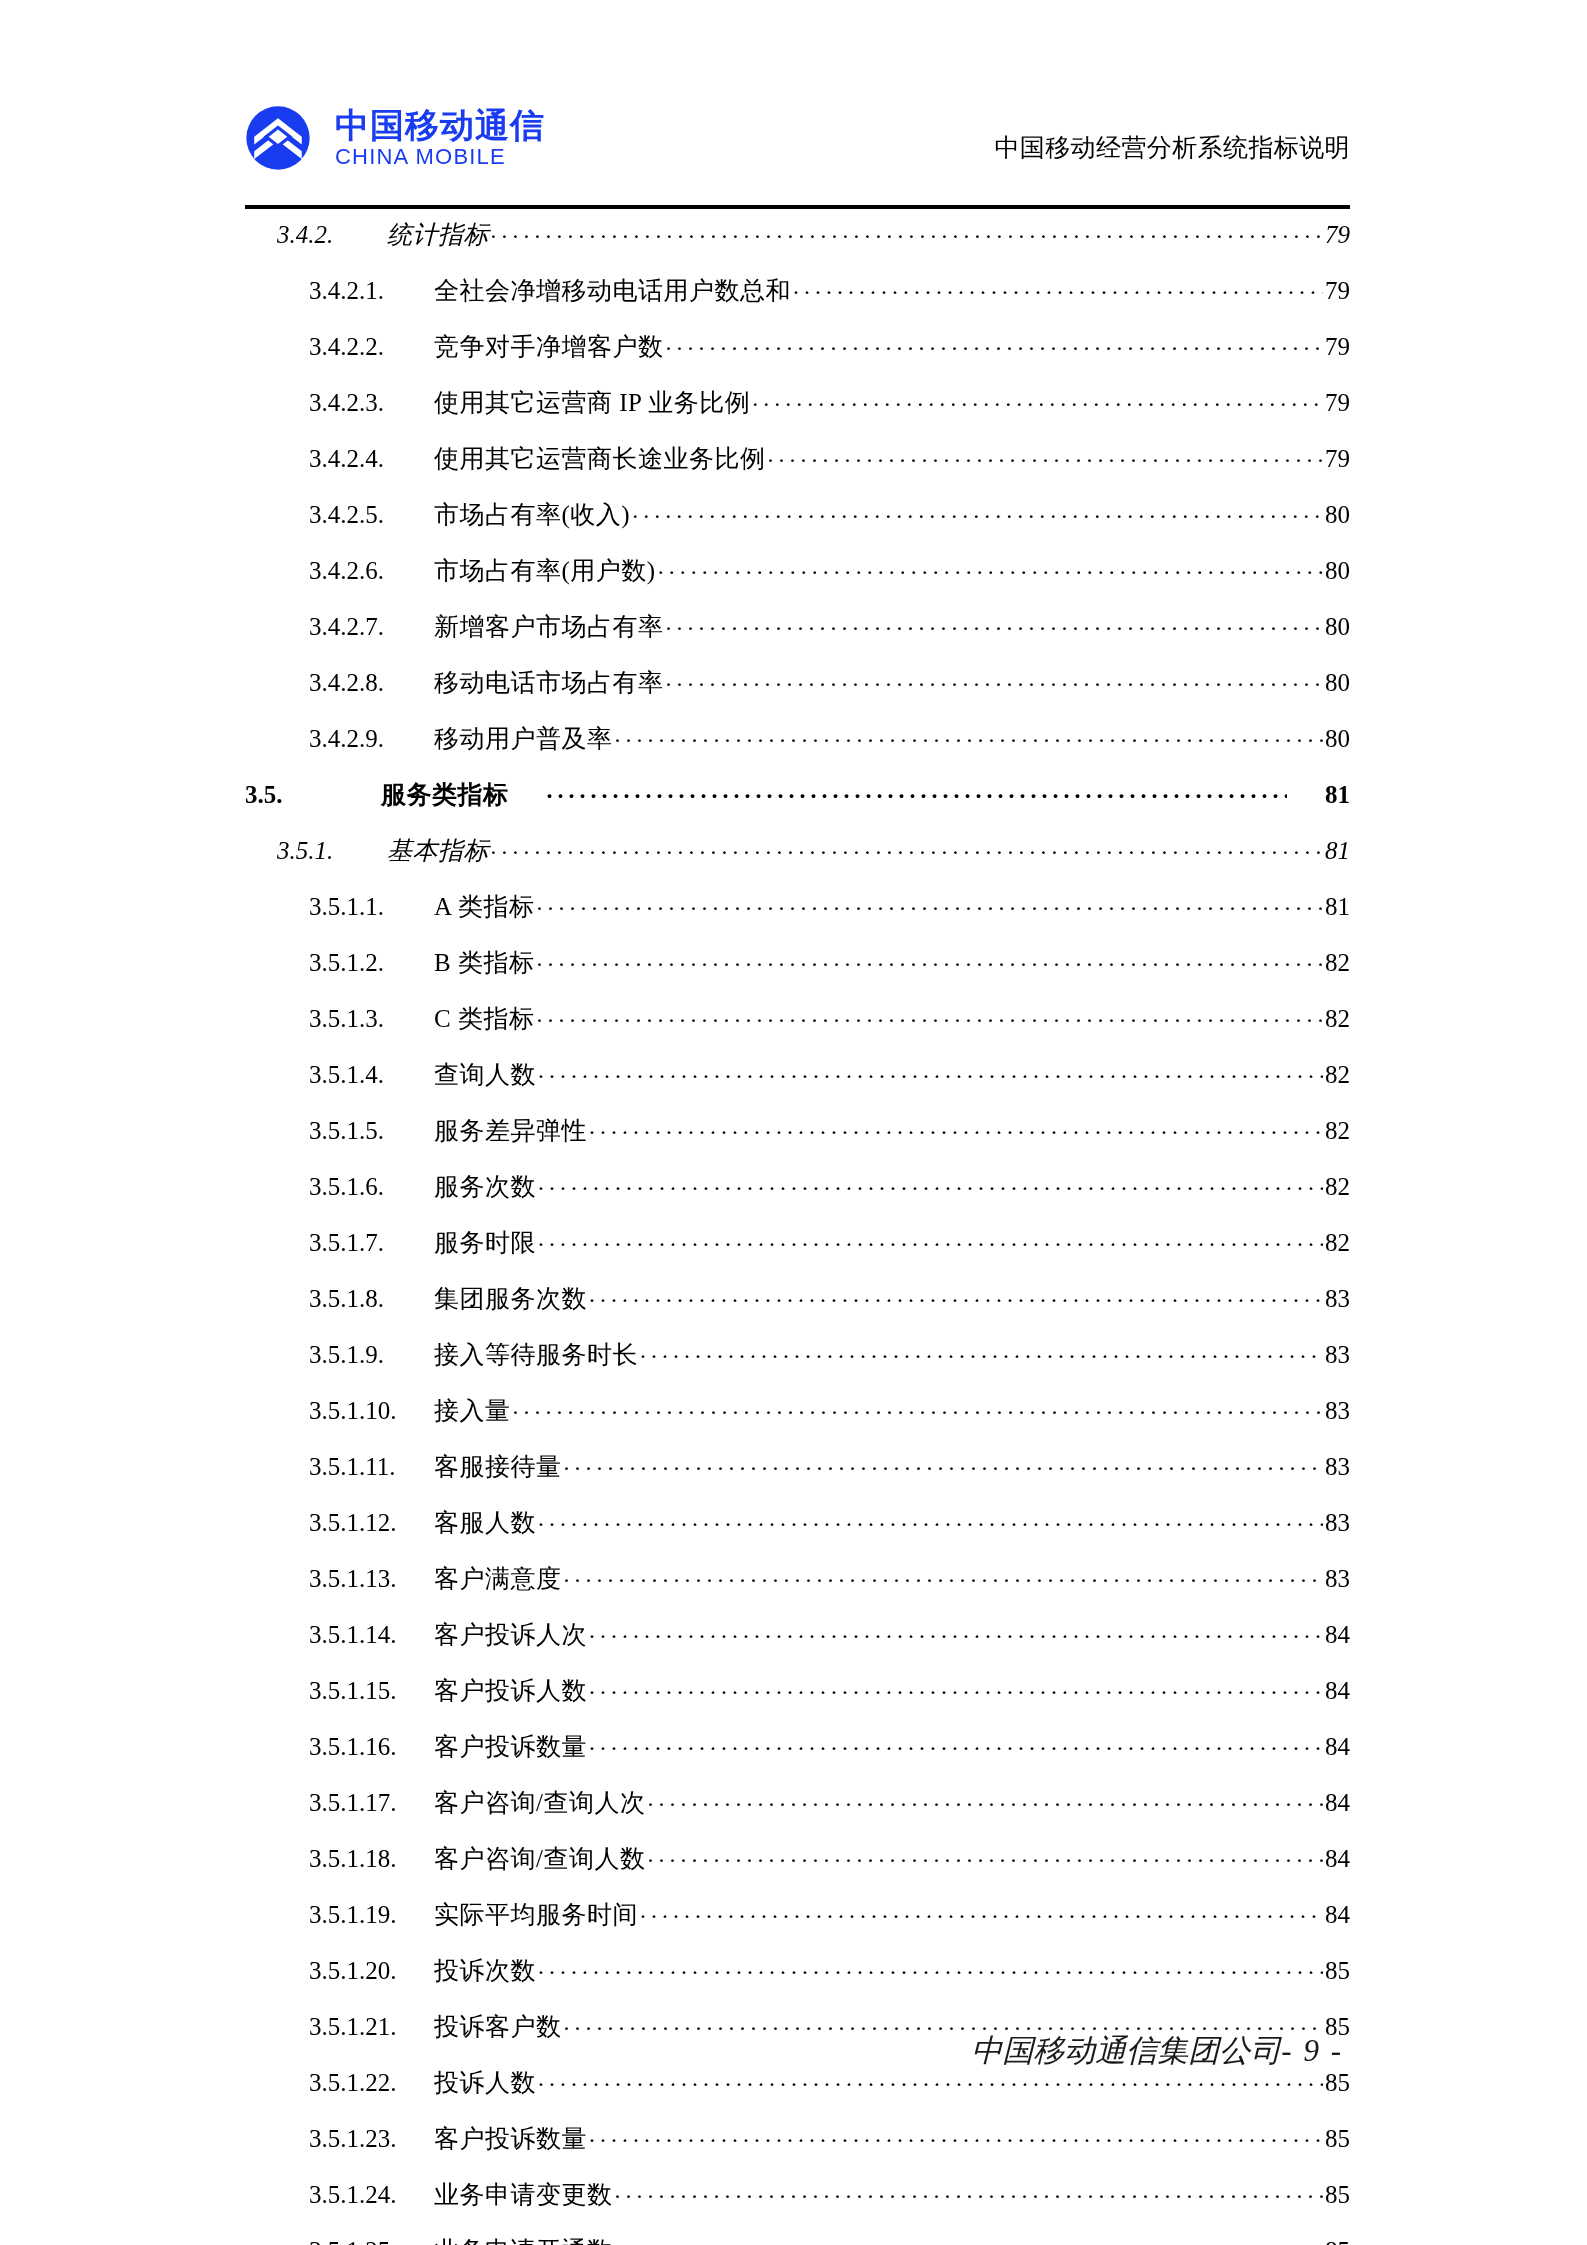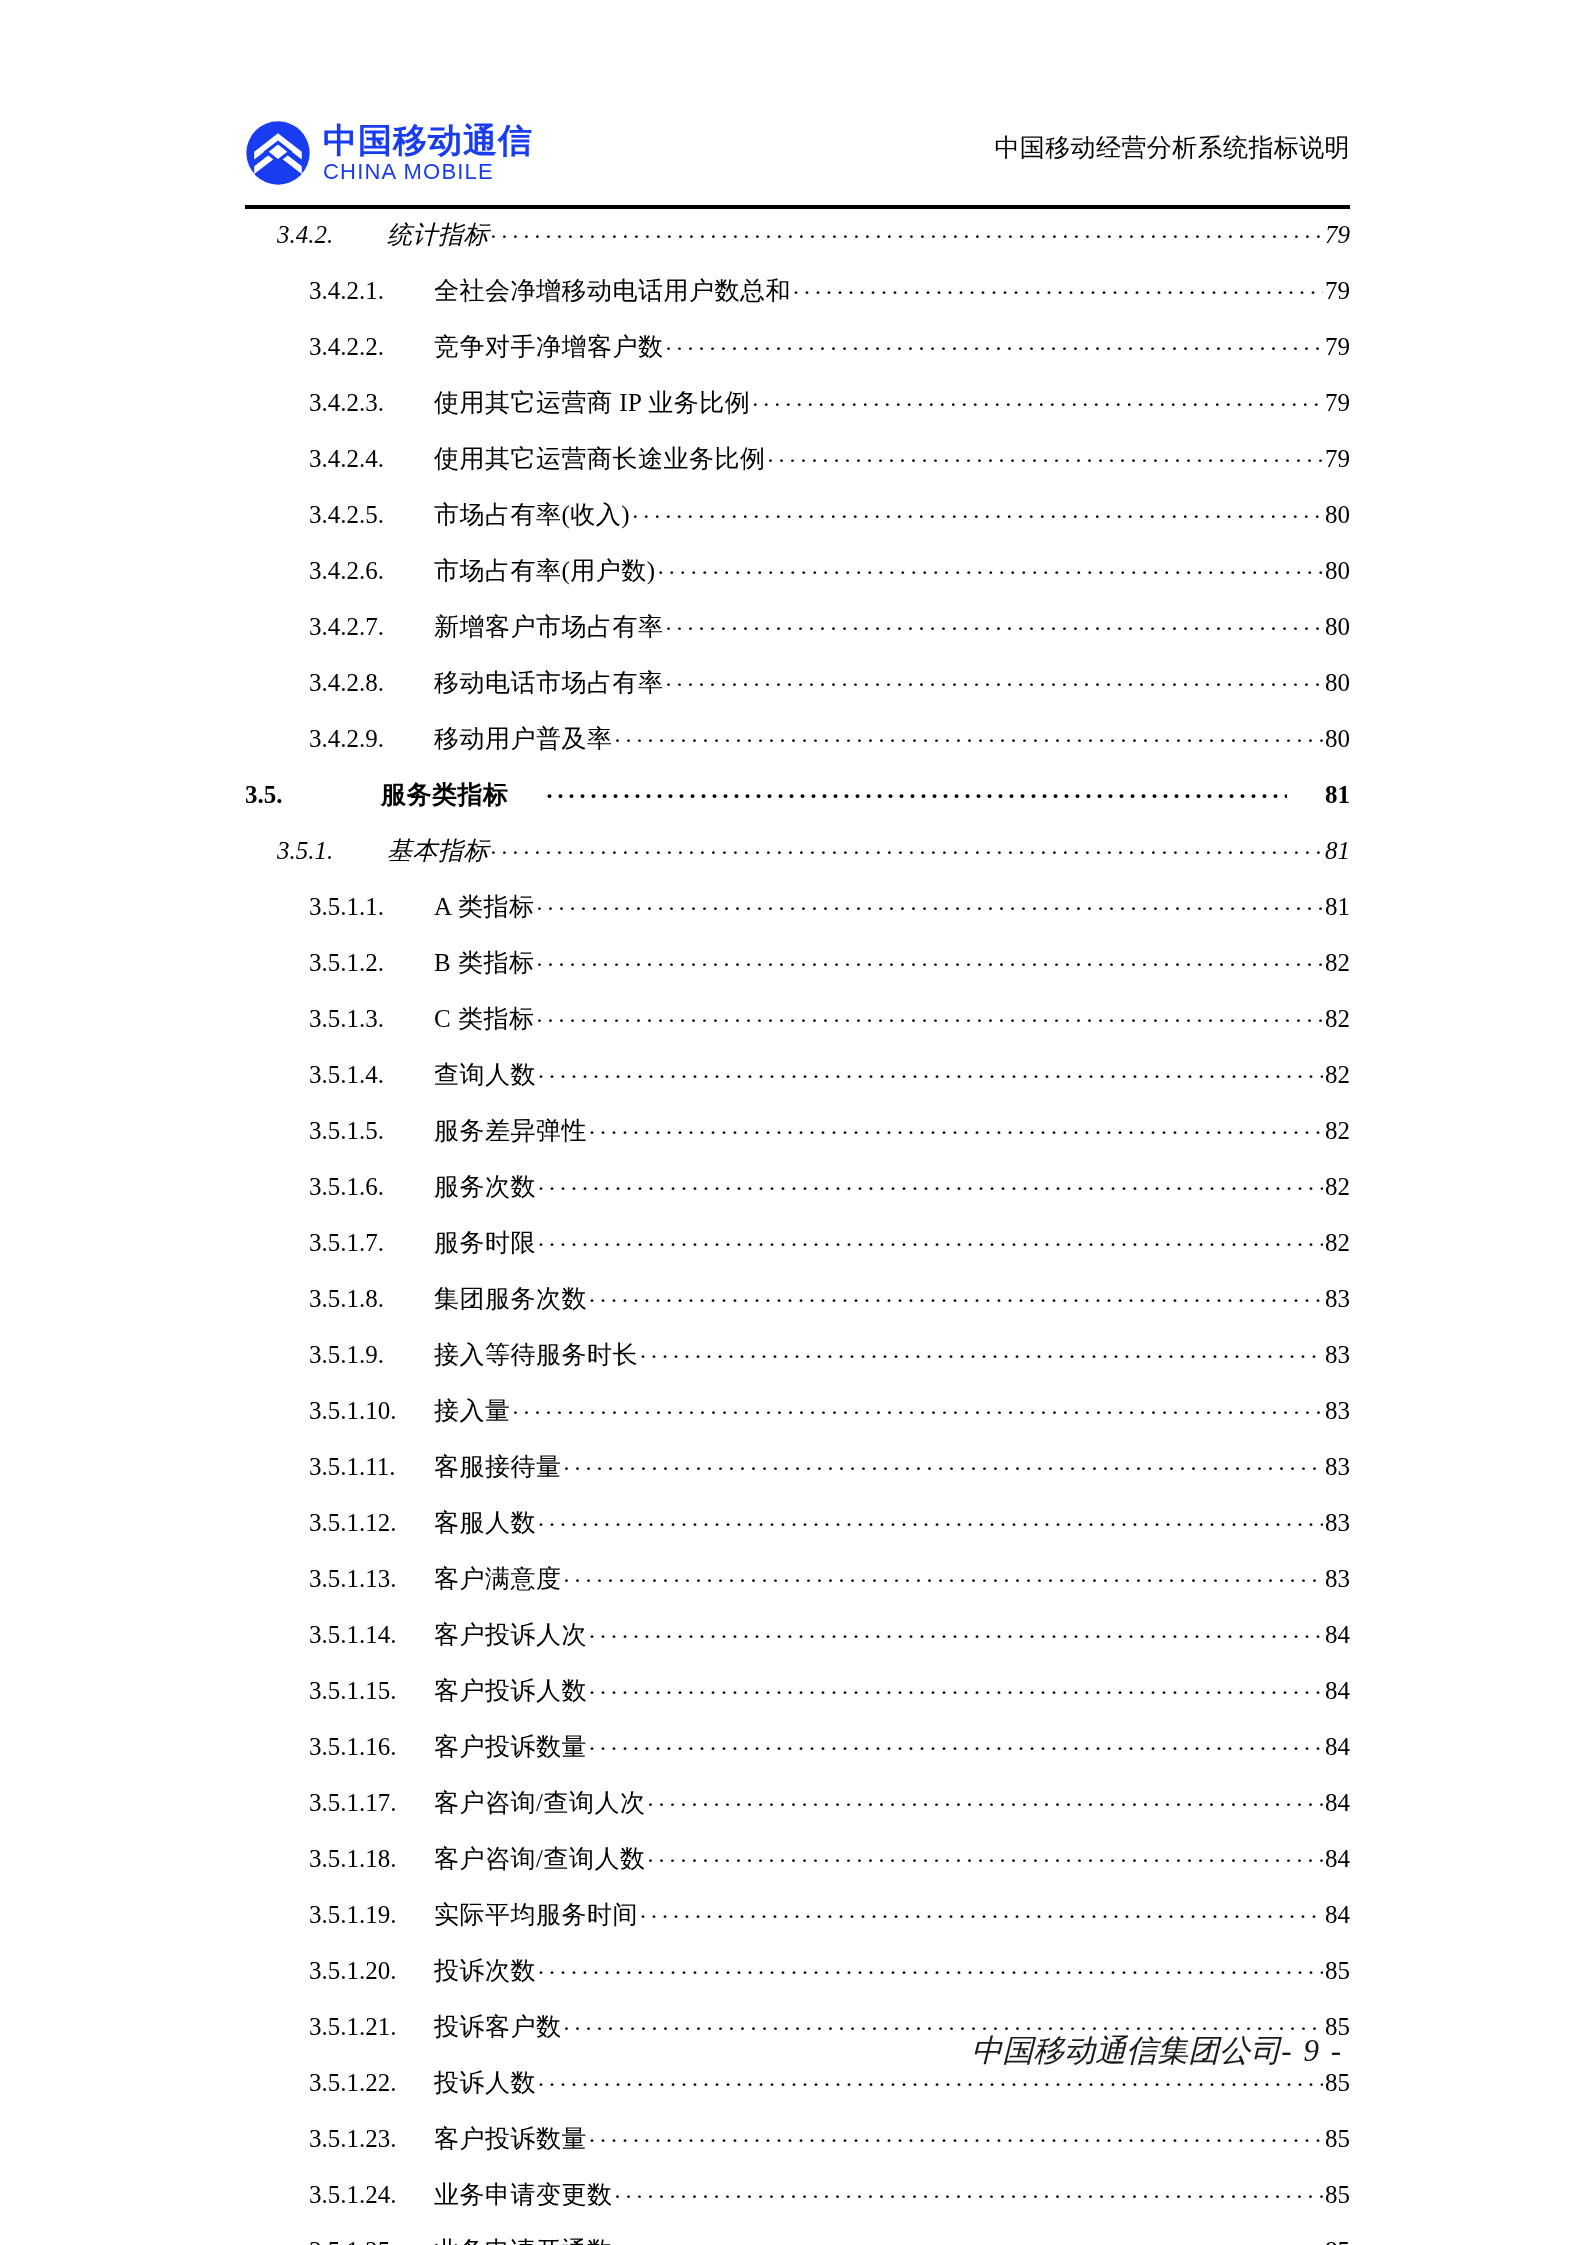--- a/index.html
+++ b/index.html
@@ -27,22 +27,22 @@
     top: 78px;
     width: 1105px;
     height: 110px;
     display: flex;
     align-items: flex-end;
     justify-content: space-between;
   }
   .logo-block {
     display: flex;
     align-items: center;
-    gap: 12px;
-    margin-bottom: 2px;
+    gap: 24px;
+    margin-bottom: 17px;
   }
   .logo-mark {
     width: 66px;
     height: 66px;
     flex: 0 0 auto;
     display: block;
   }
   .logo-words {
     display: flex;
     flex-direction: column;

